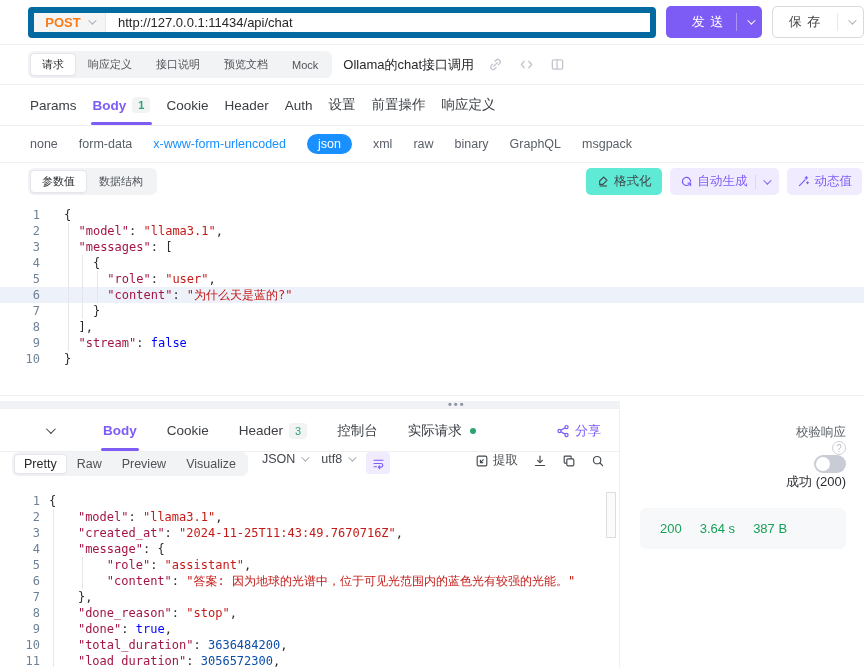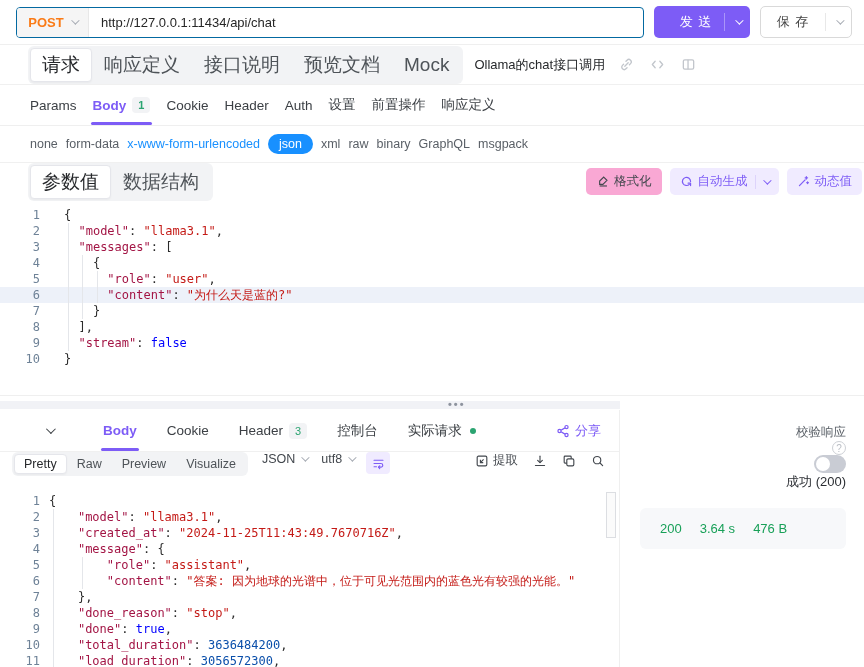--- a/index.html
+++ b/index.html
@@ -3,21 +3,21 @@
 <meta charset="utf-8">
 <style>
   * { margin:0; padding:0; box-sizing:border-box; }
   html,body { background:#fff; }
   body { width:864px; height:667px; overflow:hidden;
          font-family:"Liberation Sans","DejaVu Sans",sans-serif; color:#262626; }
   .app { width:864px; height:667px; background:#fff; position:relative; }
 
   
   .topbar { height:45px; display:flex; align-items:center; border-bottom:1px solid #efefef; }
-  .urlbar { margin-left:16px; width:628px; height:31px; border:1px solid #0369a1; border-radius:4px;
+  .urlbar { margin-left:28px; width:628px; height:31px; border:6px solid #0369a1; border-radius:4px;
             display:flex; align-items:center; overflow:hidden; background:#fff; }
   .method { width:72px; height:100%; background:#f5f5f5; border-right:1px solid #e8e8e8;
             display:flex; align-items:center; justify-content:center; gap:7px; cursor:pointer; }
   .method-label { color:#fa7b17; font-weight:700; font-size:13px; }
   .url-text { flex:1; padding:0 12px; font-size:13px; color:#262626; white-space:nowrap; overflow:hidden; }
   .btn-split { height:32px; border-radius:5px; display:flex; align-items:center; overflow:hidden; cursor:pointer; }
   .btn-send { margin-left:10px; width:96px; background:#7d5cf6; color:#fff; }
   .btn-send .main { flex:1; text-align:center; font-size:13px; letter-spacing:1px;margin-left:14px; }
   .btn-send .sep { width:1px; height:18px; background:rgba(255,255,255,.35); }
   .btn-send .arrow { width:25px; display:flex; align-items:center; justify-content:center; }
@@ -27,47 +27,47 @@
   .btn-save .arrow { width:25px; display:flex; align-items:center; justify-content:center; }
 
   .chev { display:inline-block; width:7px; height:7px; border-right:1.5px solid #a6abb3;
           border-bottom:1.5px solid #a6abb3; transform:rotate(45deg) translateY(-2px); }
   .chev.white { border-color:#fff; }
   .chev.sm { width:6px; height:6px; }
 
   
   .doc-row { height:40px; display:flex; align-items:center; border-bottom:1px solid #f0f0f0; padding-left:28px; }
   .seg { background:#f2f3f5; border-radius:6px; padding:2px; display:flex; align-items:center; }
-  .seg-item { padding:4px 12px; font-size:19px; color:#4e5358; border-radius:4px; cursor:pointer; white-space:nowrap; }
+  .seg-item { padding:4px 12px; font-size:11px; color:#4e5358; border-radius:4px; cursor:pointer; white-space:nowrap; }
   .seg-item.active { background:#fff; color:#26282b; border:1px solid #e5e6eb; box-shadow:0 1px 2px rgba(0,0,0,.04); padding:3px 11px; }
   .doc-title { margin-left:11px; font-size:13px; color:#26282b; white-space:nowrap; }
   .doc-icons { display:flex; align-items:center; gap:16px; margin-left:14px; }
   .doc-icons .ico { display:flex; align-items:center; cursor:pointer; }
 
   
   .req-row { height:41px; display:flex; align-items:center; gap:16px; padding-left:30px; border-bottom:1px solid #efefef; }
   .req-tab { font-size:13.5px; color:#3c4045; cursor:pointer; position:relative; height:100%;
              display:flex; align-items:center; gap:6px; white-space:nowrap; }
   .req-tab.active { color:#7d5cf6; font-weight:700; }
   .req-tab.active::after { content:""; position:absolute; left:-2px; right:-2px; bottom:0; height:3px;
              background:#7d5cf6; border-radius:2px; }
   .badge { font-size:11px; background:#f2f3f5; color:#2ba471; border-radius:4px; padding:1px 6px; line-height:14px; }
 
   
-  .type-row { height:36px; display:flex; align-items:center; gap:8px; padding-left:30px; }
+  .type-row { height:36px; display:flex; align-items:center; gap:21px; padding-left:30px; }
   .type-item { font-size:12.5px; color:#595f66; cursor:pointer; white-space:nowrap; }
   .type-item.linkish { color:#1890ff; }
   .type-item.pill { background:#1890ff; color:#fff; border-radius:999px; padding:3px 11px; }
 
   
   .tool-row { height:38px; display:flex; align-items:center; padding:0 2px 0 28px; border-top:1px solid #f0f0f0; }
   .tool-right { margin-left:auto; display:flex; align-items:center; gap:8px; }
   .pill-btn { display:flex; align-items:center; gap:5px; font-size:12.5px; border-radius:5px;
               padding:5px 10px; cursor:pointer; white-space:nowrap; }
-  .pill-gray { background:#f9a8d4; color:#42474d; }
+  .pill-gray { background:#5eead4; color:#42474d; }
   .pill-purple { background:#f0ebff; color:#7d5cf6; }
   .pill-purple .vsep { width:1px; height:14px; background:#ddd3fb; margin:0 2px; }
   .chev.purple { border-color:#7d5cf6; }
 
   
   .editor { font-family:"DejaVu Sans Mono","Liberation Mono",monospace; font-size:12px; }
   .request-editor { height:196px; padding-top:7px; border-bottom:1px solid #efefef; overflow:hidden; }
   .code-line { display:flex; height:16px; line-height:16px; white-space:pre; }
   .code-line.active { background:#edf1f9; }
   .ln { width:40px; text-align:right; color:#6e8297; flex:none; user-select:none; }
@@ -389,18 +389,18 @@
         <span class="valid-label">校验响应</span>
         <span class="help">?</span>
         <span class="toggle">
             <span class="knob"></span>
           </span>
         <span class="valid-status">成功 (200)</span>
       </div>
       <div class="result-box">
         <span>200</span>
         <span>3.64 s</span>
-        <span>476 B</span>
+        <span>387 B</span>
       </div>
     </div>
   </div>
 
 </div>
 
 </body></html>

